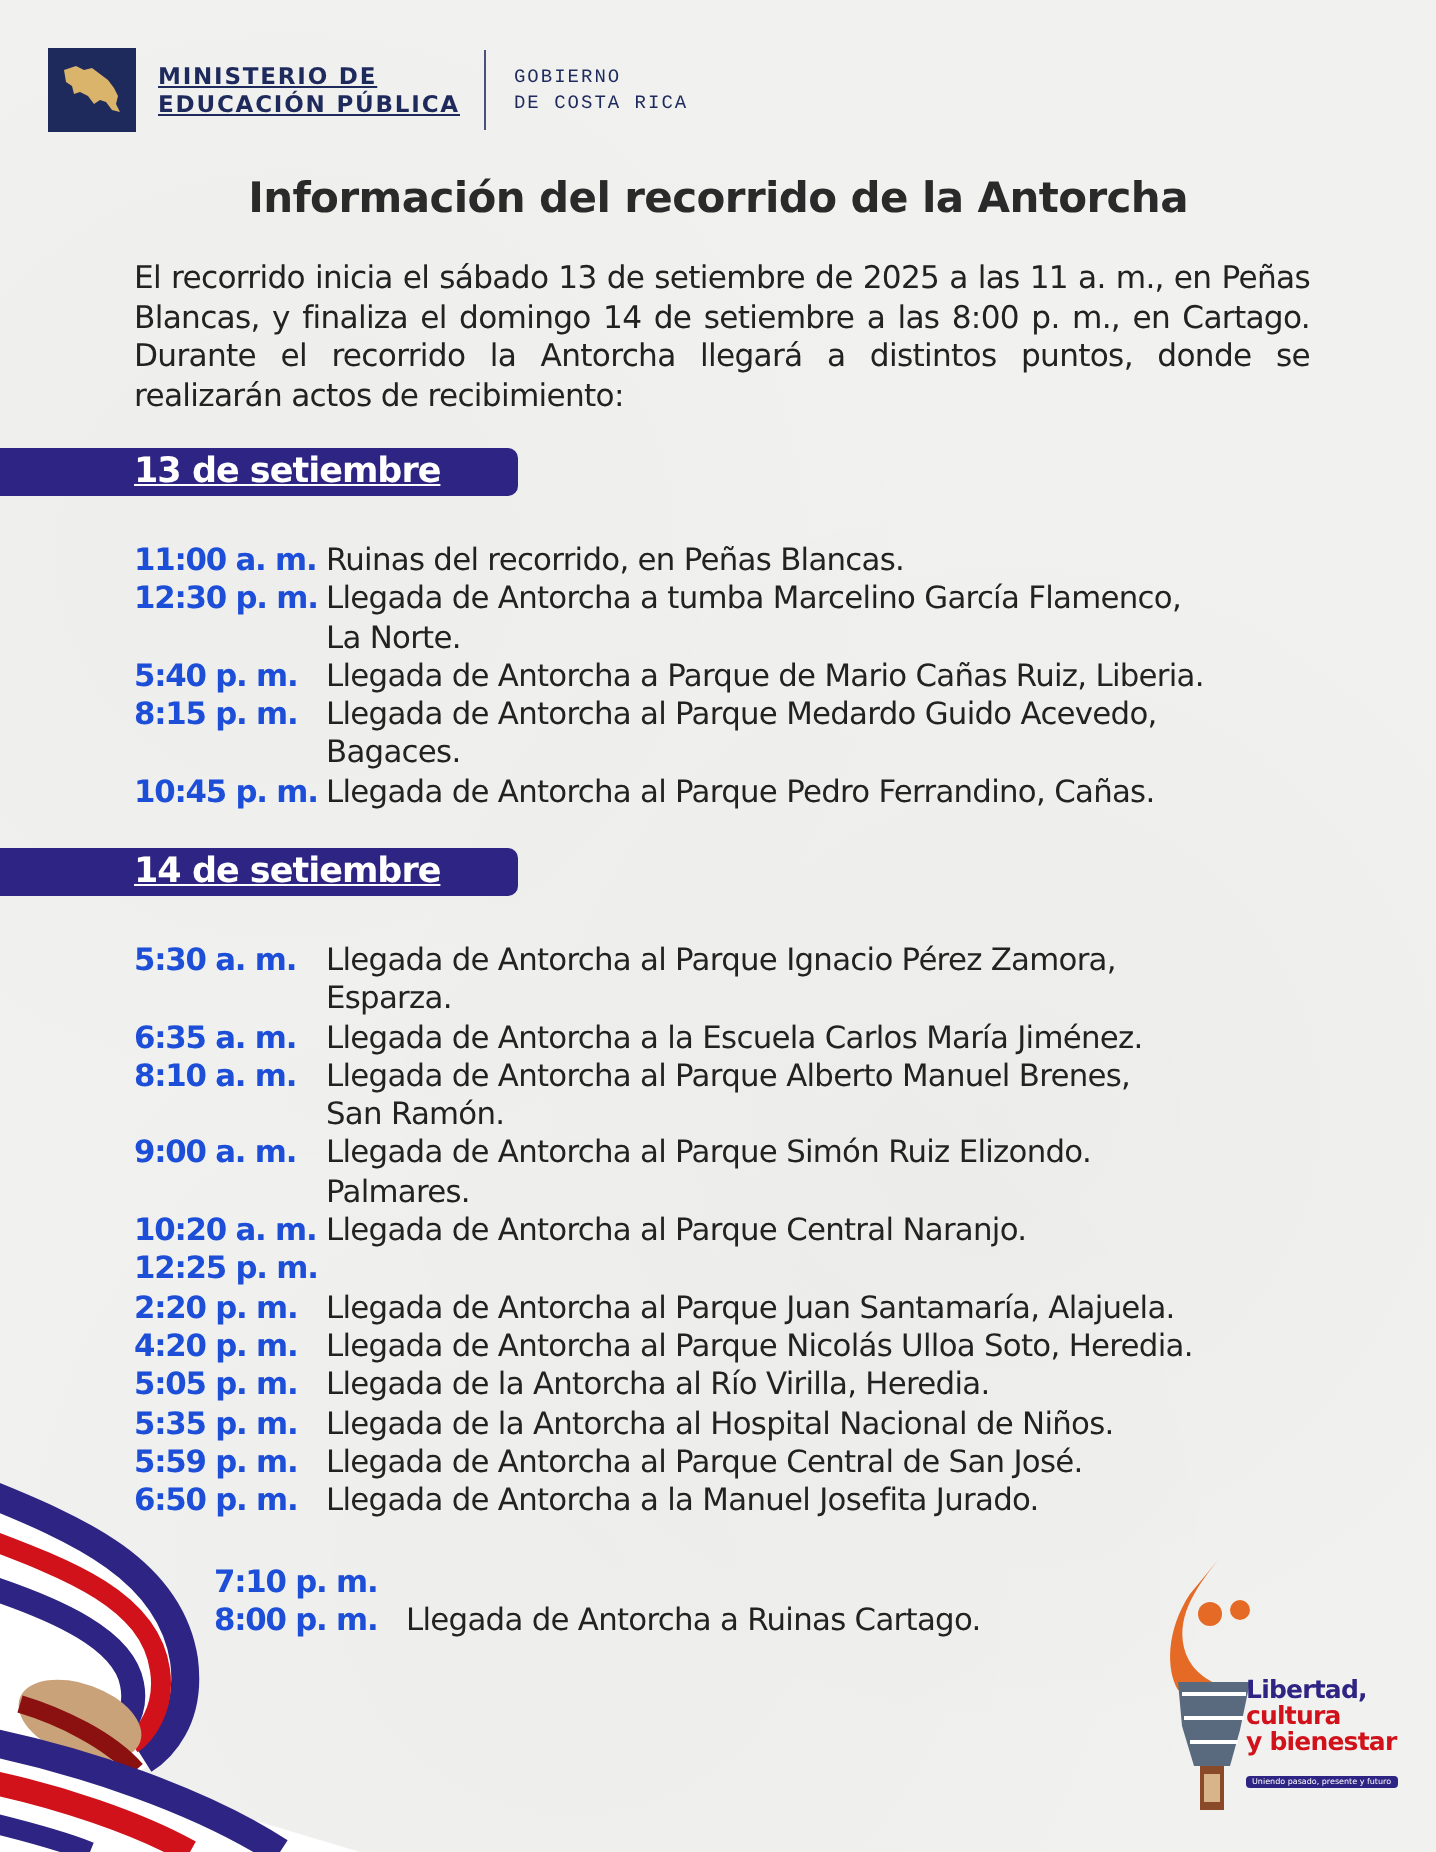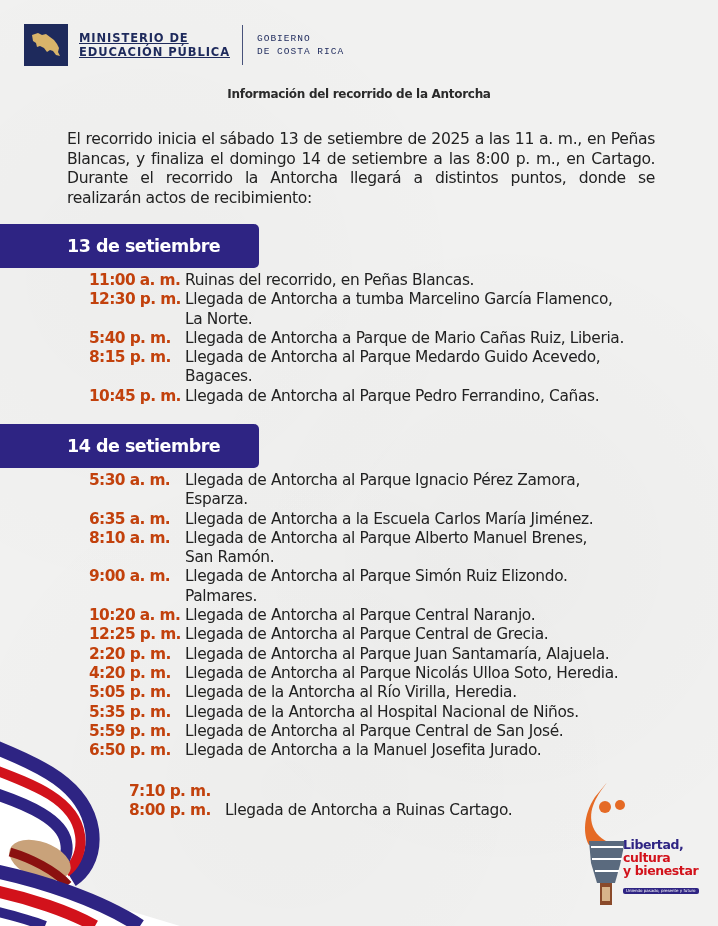--- a/index.html
+++ b/index.html
@@ -25,38 +25,38 @@
       font-weight: bold; font-size: 11.5px; letter-spacing: 0.9px; line-height: 14px; text-decoration: underline;
     }
     .header-divider { width: 1px; height: 40px; background: #1e2a5c; margin-left: 12px; margin-right: 14px; opacity: 0.8; }
     .gob-text {
       color: #1e2a5c; font-size: 9.5px; letter-spacing: 1px; line-height: 13px;
       font-family: Liberation Mono, monospace;
     }
     
     .doc-title {
       position: absolute; left: 0; width: 718px; top: 87px; text-align: center;
-      font-weight: bold; font-size: 12px; color: #2a2a2a; letter-spacing: -0.3px;
+      font-weight: bold; font-size: 21px; color: #2a2a2a; letter-spacing: -0.3px;
     }
     .intro {
       position: absolute; left: 67px; top: 130px; width: 588px;
       font-size: 15.6px; line-height: 19.5px; text-align: justify; color: #222;
       letter-spacing: -0.35px;
     }
     
     .date-banner {
-      position: absolute; left: 0; width: 259px; height: 44px;
+      position: absolute; left: 0; width: 259px; height: 24px;
       background: #2e2483; border-radius: 0 5px 5px 0;
       color: #fff; font-weight: bold; font-size: 17.5px;
-      display: flex; align-items: center; padding-left: 67px; letter-spacing: -0.5px;
+      display: flex; align-items: center; padding-left: 67px; letter-spacing: -0.5px; text-decoration: underline;
     }
     
     .schedule { position: absolute; left: 67px; width: 600px; }
     .row { display: flex; font-size: 15.4px; line-height: 19.3px; }
-    .time { width: 96px; flex: 0 0 96px; font-weight: bold; color: #c2410c; letter-spacing: -0.6px; margin-left: 22px; }
+    .time { width: 96px; flex: 0 0 96px; font-weight: bold; color: #1d4ed8; letter-spacing: -0.6px; }
     .desc { flex: 1; color: #222; letter-spacing: -0.35px; }
     .schedule.offset { left: 107px; }
     
     .flag-ribbon { position: absolute; left: 0; top: 740px; width: 180px; height: 186px; }
     .torch-logo { position: absolute; left: 575px; top: 775px; width: 140px; height: 145px; }
     .torch-text { position: absolute; left: 623px; top: 838px; width: 95px; }
     .torch-line1 { color: #2e2483; font-weight: bold; font-size: 12.5px; line-height: 13px; letter-spacing: -0.4px; }
     .torch-line2 { color: #d2121b; font-weight: bold; font-size: 12.5px; line-height: 13px; letter-spacing: -0.4px; }
     .torch-tag {
       display: inline-block; margin-top: 1px; background: #2e2483; color: #fff;
@@ -149,21 +149,20 @@
       <div>Llegada de Antorcha al Parque Simón Ruiz Elizondo.</div>
       <div>Palmares.</div>
     </div>
   </div>
   <div class="row">
     <div class="time">10:20 a. m.</div>
     <div class="desc">Llegada de Antorcha al Parque Central Naranjo.</div>
   </div>
   <div class="row">
     <div class="time">12:25 p. m.</div>
-    <div class="desc">Llegada de Antorcha al Parque Central de Grecia.</div>
   </div>
   <div class="row">
     <div class="time">2:20 p. m.</div>
     <div class="desc">Llegada de Antorcha al Parque Juan Santamaría, Alajuela.</div>
   </div>
   <div class="row">
     <div class="time">4:20 p. m.</div>
     <div class="desc">Llegada de Antorcha al Parque Nicolás Ulloa Soto, Heredia.</div>
   </div>
   <div class="row">

